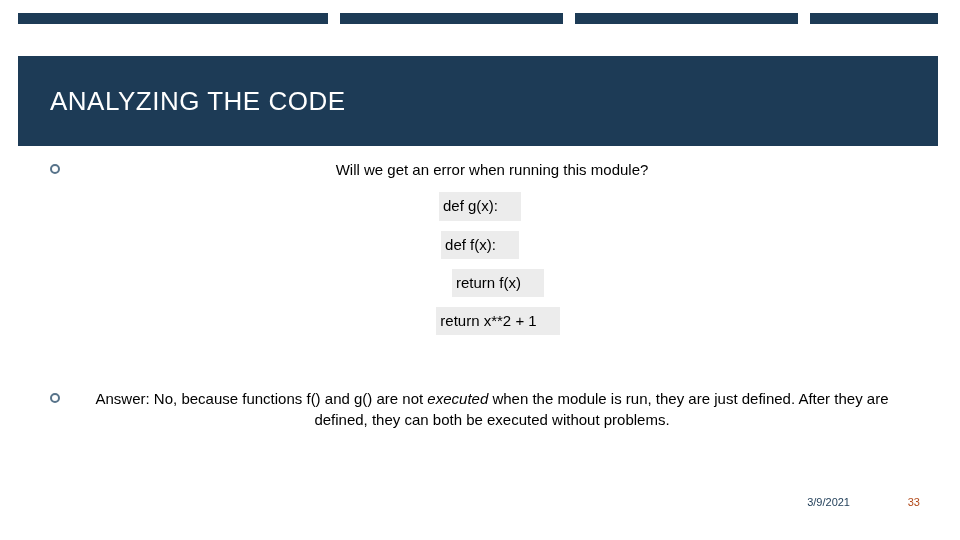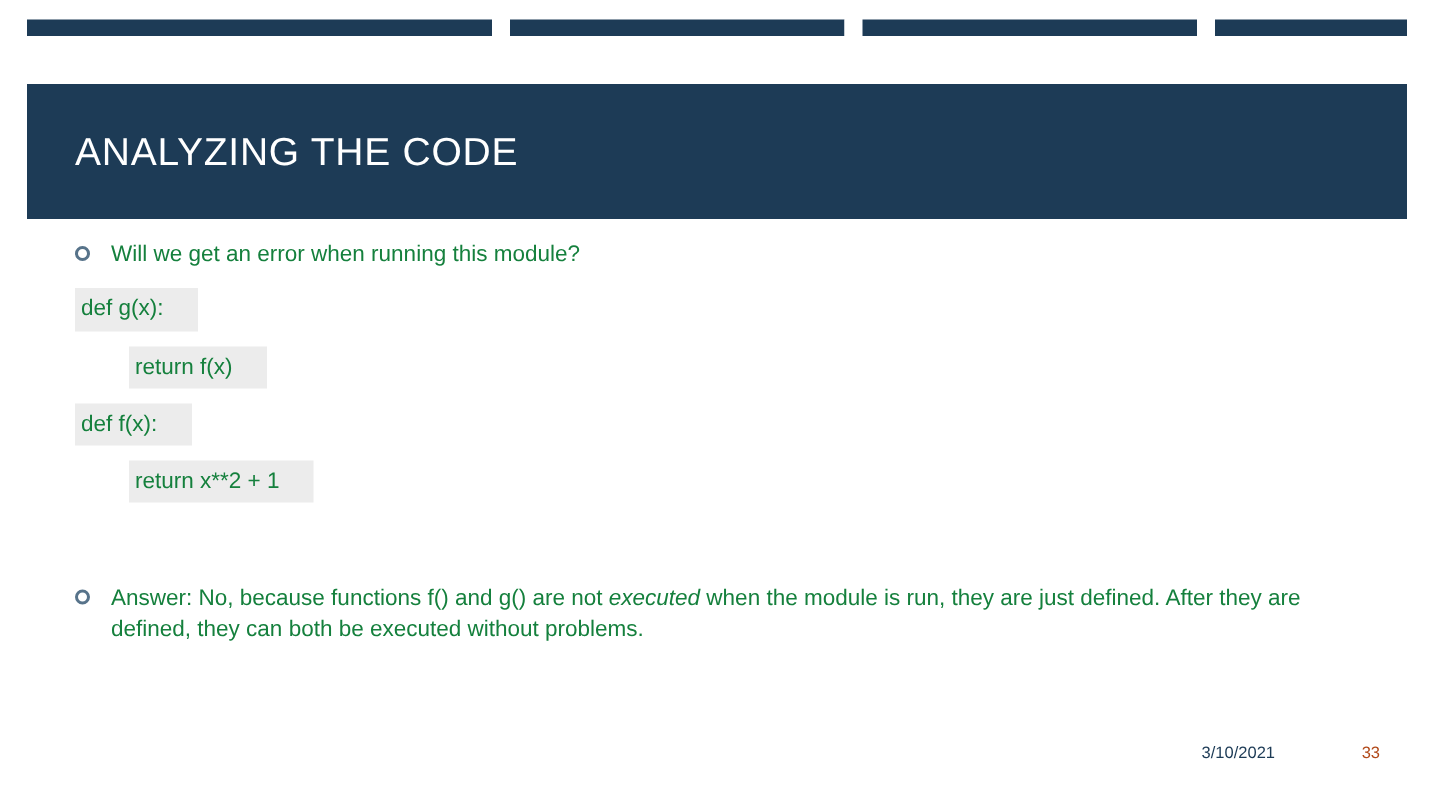--- a/index.html
+++ b/index.html
@@ -50,21 +50,22 @@
     font-family: Arial, Helvetica, sans-serif;
   }
 
   .content {
     position: absolute;
     top: 160px;
     left: 50px;
     width: 860px;
     font-size: 15px;
     line-height: 1.35;
-    color: #15803d;
+    color: #000000;
+    text-align: center;
   }
 
   .bullet-row {
     display: flex;
     align-items: flex-start;
     margin-bottom: 12px;
   }
   .bullet-marker {
     flex: 0 0 auto;
     width: 10px;
@@ -136,32 +137,32 @@
 
   <div class="content">
 
     <div class="bullet-row">
       <span class="bullet-marker"></span>
       <span class="bullet-text">Will we get an error when running this module?</span>
     </div>
 
     <div class="code-block">
       <div><span class="code-line">def g(x):</span></div>
+      <div><span class="code-line">def f(x):</span></div>
       <div><span class="code-line code-indent">return f(x)</span></div>
-      <div><span class="code-line">def f(x):</span></div>
       <div><span class="code-line code-indent">return x**2 + 1</span></div>
     </div>
 
     <div class="bullet-row answer" style="margin-top:44px;">
       <span class="bullet-marker"></span>
       <span class="bullet-text">
         <span>Answer: No, because functions f() and g() are not </span><span class="emph">executed</span><span> when the module is run, they are just defined. After they are defined, they can both be executed without problems.</span>
       </span>
     </div>
 
   </div>
 
   <div class="footer">
-    <span class="footer-date">3/10/2021</span>
+    <span class="footer-date">3/9/2021</span>
     <span class="footer-page">33</span>
   </div>
 
 </div>
 
 </body></html>

